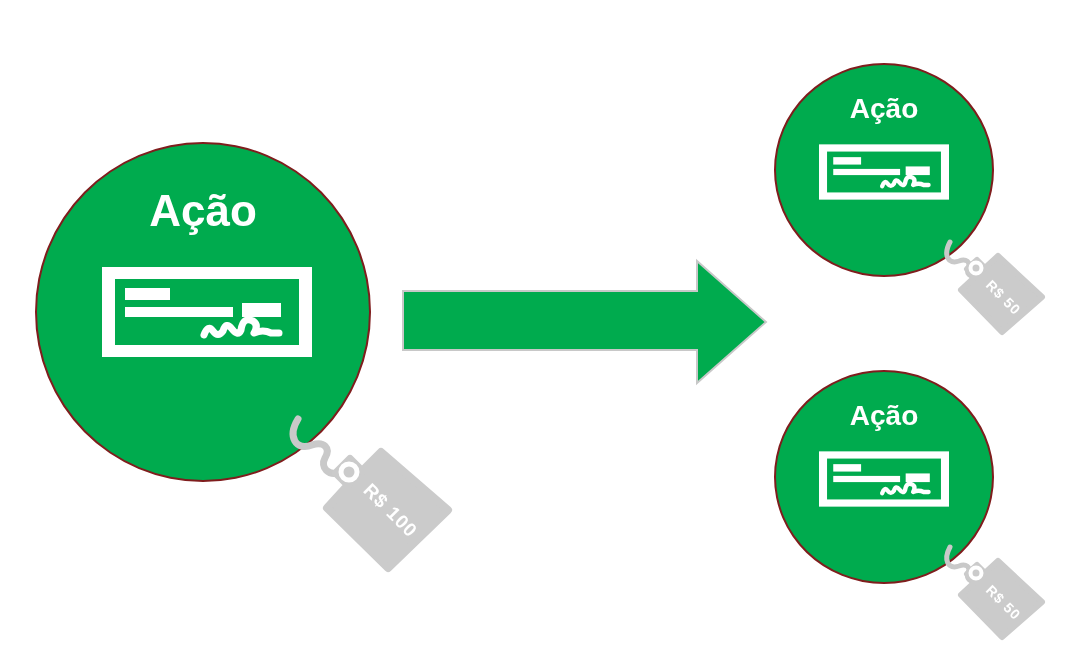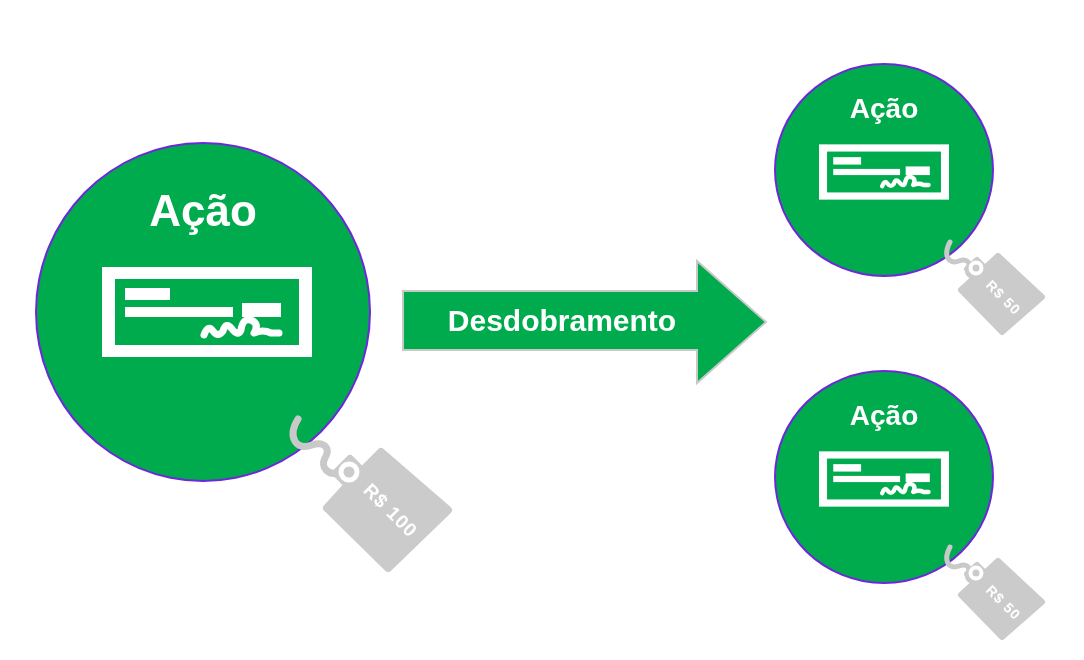--- a/index.html
+++ b/index.html
@@ -10,21 +10,21 @@
   .canvas{
     position:relative;
     width:1084px;height:660px;
     background:#ffffff;
     overflow:hidden;
   }
   
   .share-circle{
     position:absolute;
     background:#00AB4E;
-    border:2px solid #6d28d9;
+    border:2px solid #7f1d1d;
     border-radius:50%;
     box-sizing:border-box;
   }
   .circle-big{left:35px;top:142px;width:336px;height:340px;}
   .circle-small-top{left:774px;top:63px;width:220px;height:214px;}
   .circle-small-bottom{left:774px;top:370px;width:220px;height:214px;}
   .share-label{
     position:absolute;left:0;right:0;
     text-align:center;
     color:#ffffff;
@@ -113,15 +113,14 @@
     <circle cx="976" cy="268" r="5.5" fill="none" stroke="#ffffff" stroke-width="4"></circle>
     <text class="tag-price-text" x="1000" y="301" font-size="14" text-anchor="middle" transform="rotate(45 1000 301)">R$ 50</text>
 
     <path d="M950 547 C943 560 948 570 959 566 C966 563 971 567 968 573 C966 578 970 583 976 581" fill="none" stroke="#C9C9C9" stroke-width="5" stroke-linecap="round"></path>
 
     <path d="M998 561 L1042 602 L1002 637 L961 595 L975 582 L967 574 L977 565 L985 573 Z" fill="#CBCBCB" stroke="#CBCBCB" stroke-width="6" stroke-linejoin="round"></path>
     <circle cx="976" cy="573" r="5.5" fill="none" stroke="#ffffff" stroke-width="4"></circle>
     <text class="tag-price-text" x="1000" y="606" font-size="14" text-anchor="middle" transform="rotate(45 1000 606)">R$ 50</text>
   </svg>
 
-  <div class="arrow-label">Desdobramento</div>
 
 </div>
 
 </body></html>

